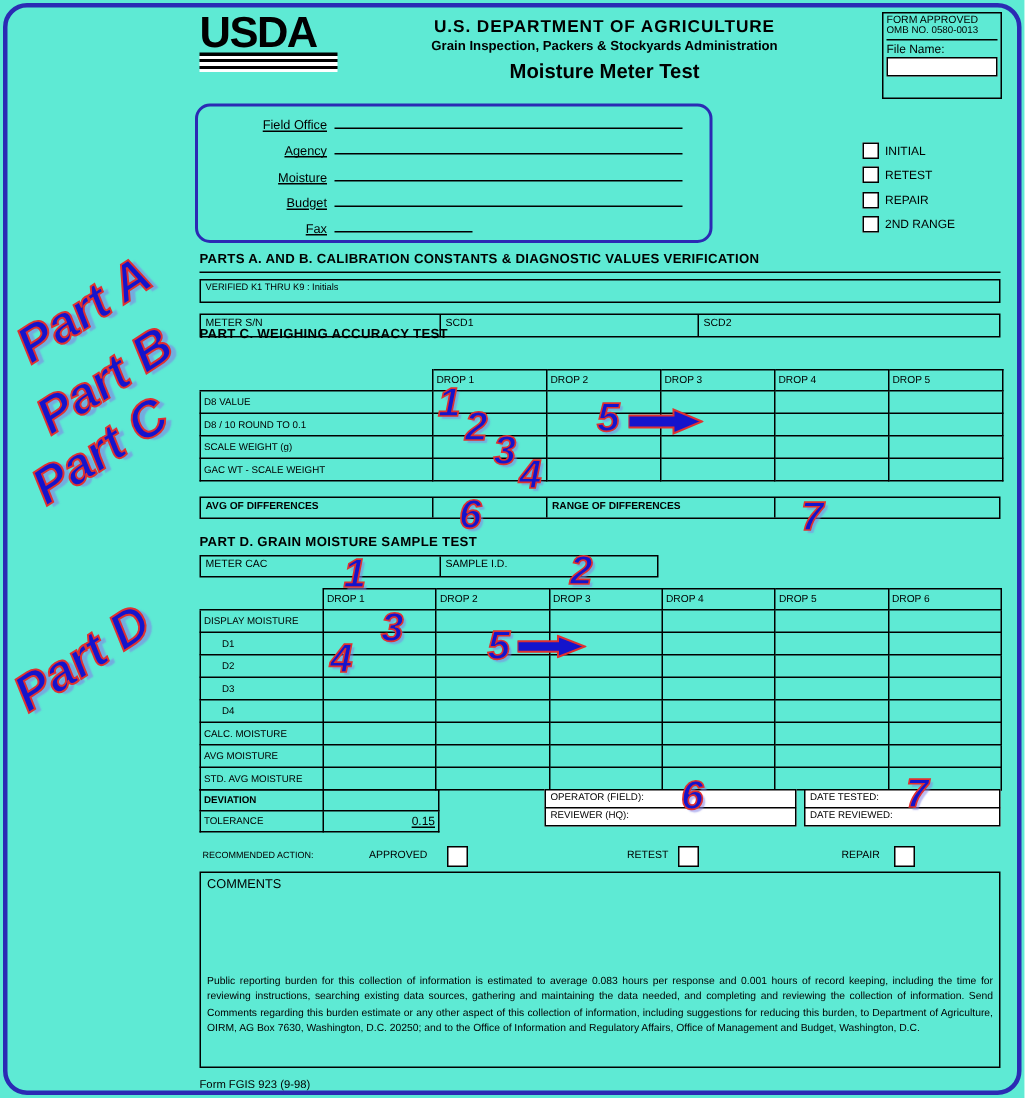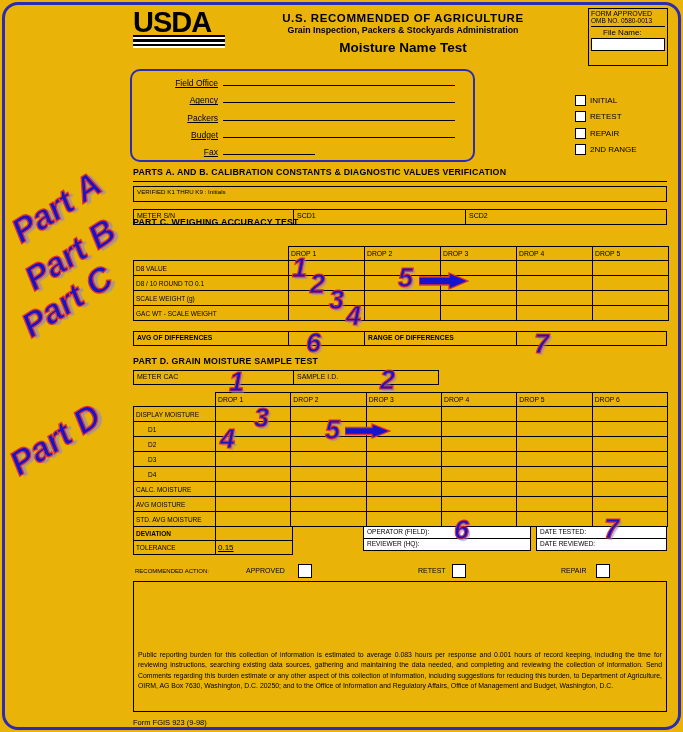--- a/index.html
+++ b/index.html
@@ -1,31 +1,31 @@
 <!DOCTYPE html>
 <html><head>
 <meta charset="utf-8">
 <style>
   html,body{margin:0;padding:0;background:#fff;}
-  .page{position:relative;width:683px;height:732px;background:#eab308;overflow:hidden;
+  .page{position:relative;width:683px;height:732px;background:#5eead4;overflow:hidden;
         font-family:"Liberation Sans",sans-serif;color:#000;}
   .abs{position:absolute;}
   .frame{position:absolute;inset:2px;border:3px solid #2b2bb4;border-radius:16px;pointer-events:none;}
 
   
   .usda-text{font-size:29px;font-weight:bold;letter-spacing:-1px;line-height:26px;}
   .usda-stripes{height:13px;background:repeating-linear-gradient(180deg,#000 0 2.2px,#fff 2.2px 4.4px);}
   .hdr-center{text-align:center;}
   .hdr-dept{font-size:11.5px;font-weight:bold;letter-spacing:0.6px;}
   .hdr-agency{font-size:8.8px;font-weight:bold;margin-top:1px;}
   .hdr-title{font-size:13.5px;font-weight:bold;margin-top:5px;}
   .approved-box{border:1.5px solid #000;box-sizing:border-box;padding:1px 2px;}
   .fa-line1{font-size:7px;}
   .fa-line2{font-size:6.5px;border-bottom:1px solid #000;padding-bottom:2px;}
-  .fa-file{font-size:8px;margin-top:1px;margin-left:12px;}
+  .fa-file{font-size:8px;margin-top:1px;}
   .fa-input{border:1px solid #000;height:11px;margin-top:1px;background:#fff;}
 
   
   .contact-box{border:2px solid #2b2bb4;border-radius:10px;box-sizing:border-box;padding-top:0;text-decoration:underline;}
   .c-row{display:flex;align-items:flex-end;height:17.2px;}
   .c-label{width:86px;text-align:right;font-size:8.5px;padding-right:5px;}
   .c-line{flex:1;border-bottom:1.2px solid #000;margin:0 18px 2px 0;height:12px;}
   .c-line.short{flex:none;width:92px;margin-right:auto;}
 
   
@@ -45,21 +45,21 @@
   
   table.grid{border-collapse:collapse;table-layout:fixed;}
   table.grid td{border:1px solid #000;height:13px;font-size:6.5px;padding:0 2px;
                 white-space:nowrap;overflow:hidden;}
   table.grid tr.data td{height:14px;}
   table.grid td.open{border-top:none;border-left:none;}
   table.grid td.hd{font-size:6.8px;}
   table.grid td.rl{font-size:6.5px;}
   table.grid td.ind{padding-left:14px;}
   table.grid td.bold{font-weight:bold;}
-  table.grid td.val{font-size:8px;text-align:left;text-decoration:underline;}
+  table.grid td.val{font-size:8px;text-align:right;text-decoration:underline;}
 
   .s-cell{border:1px solid #000;height:13px;font-size:6.5px;padding:1px 3px;box-sizing:border-box;background:#fff;}
   .s-cell + .s-cell{margin-top:-1px;}
 
   .ra-label{font-size:6px;}
   .ra-opt{font-size:7px;}
   .big-cb{width:12px;height:12px;border:1.4px solid #000;background:#fff;}
 
   .comments-box{border:1.2px solid #000;box-sizing:border-box;}
   .comments-title{font-size:8.5px;padding:2px 4px;}
@@ -79,43 +79,43 @@
 
 <div class="page">
   <div class="frame"></div>
 
   <div class="abs" style="left:133px;top:9px;width:92px;">
     <div class="usda-text">USDA</div>
     <div class="usda-stripes"></div>
   </div>
 
   <div class="abs hdr-center" style="left:226px;top:12px;width:354px;">
-    <div class="hdr-dept">U.S. RECOMMENDED OF AGRICULTURE</div>
+    <div class="hdr-dept">U.S. DEPARTMENT OF AGRICULTURE</div>
     <div class="hdr-agency">Grain Inspection, Packers &amp; Stockyards Administration</div>
-    <div class="hdr-title">Moisture Name Test</div>
+    <div class="hdr-title">Moisture Meter Test</div>
   </div>
 
   <div class="abs approved-box" style="left:588px;top:8px;width:80px;height:58px;">
     <div class="fa-line1">FORM APPROVED</div>
     <div class="fa-line2">OMB NO. 0580-0013</div>
     <div class="fa-file">File Name:</div>
     <div class="fa-input"></div>
   </div>
 
   <div class="abs contact-box" style="left:130px;top:69px;width:345px;height:93px;">
     <div class="c-row">
       <span class="c-label">Field Office</span>
       <span class="c-line"></span>
     </div>
     <div class="c-row">
       <span class="c-label">Agency</span>
       <span class="c-line"></span>
     </div>
     <div class="c-row">
-      <span class="c-label">Packers</span>
+      <span class="c-label">Moisture</span>
       <span class="c-line"></span>
     </div>
     <div class="c-row">
       <span class="c-label">Budget</span>
       <span class="c-line"></span>
     </div>
     <div class="c-row">
       <span class="c-label">Fax</span>
       <span class="c-line short"></span>
     </div>
@@ -348,20 +348,21 @@
     <span class="abs ra-label" style="left:2px;top:6px;">RECOMMENDED ACTION:</span>
     <span class="abs ra-opt" style="left:113px;top:5px;">APPROVED</span>
     <span class="abs big-cb" style="left:165px;top:2px;"></span>
     <span class="abs ra-opt" style="left:285px;top:5px;">RETEST</span>
     <span class="abs big-cb" style="left:319px;top:2px;"></span>
     <span class="abs ra-opt" style="left:428px;top:5px;">REPAIR</span>
     <span class="abs big-cb" style="left:463px;top:2px;"></span>
   </div>
 
   <div class="abs comments-box" style="left:133px;top:581px;width:534px;height:131px;">
+    <div class="comments-title">COMMENTS</div>
     <div class="burden">Public reporting burden for this collection of information is estimated to average 0.083 hours per response and 0.001 hours of record keeping, including the time for reviewing instructions, searching existing data sources, gathering and maintaining the data needed, and completing and reviewing the collection of information.  Send Comments regarding this burden estimate or any other aspect of this collection of information, including suggestions for reducing this burden, to Department of Agriculture, OIRM, AG Box 7630, Washington, D.C.  20250; and to the Office of Information and Regulatory Affairs, Office of Management and Budget, Washington, D.C.</div>
   </div>
 
   <div class="abs footer" style="left:133px;top:718px;">Form FGIS 923 (9-98)</div>
 
   <div class="ann">
     <div class="wordart pl" style="left:7px;top:188px;">Part A</div>
     <div class="wordart pl" style="left:20px;top:235px;">Part B</div>
     <div class="wordart pl" style="left:17px;top:282px;">Part C</div>
     <div class="wordart pl" style="left:5px;top:420px;">Part D</div>

